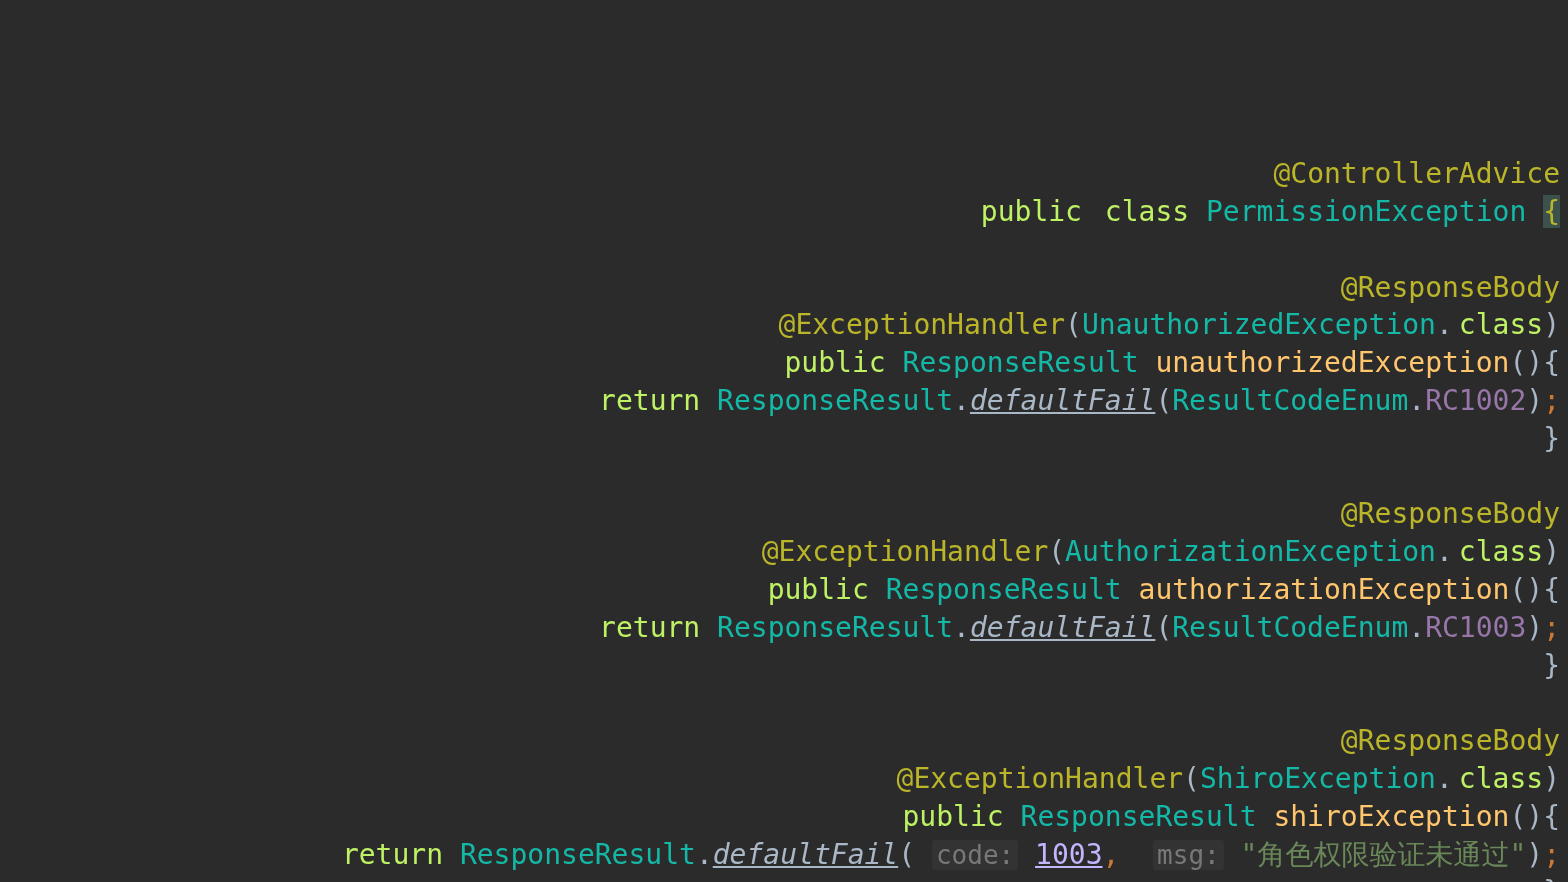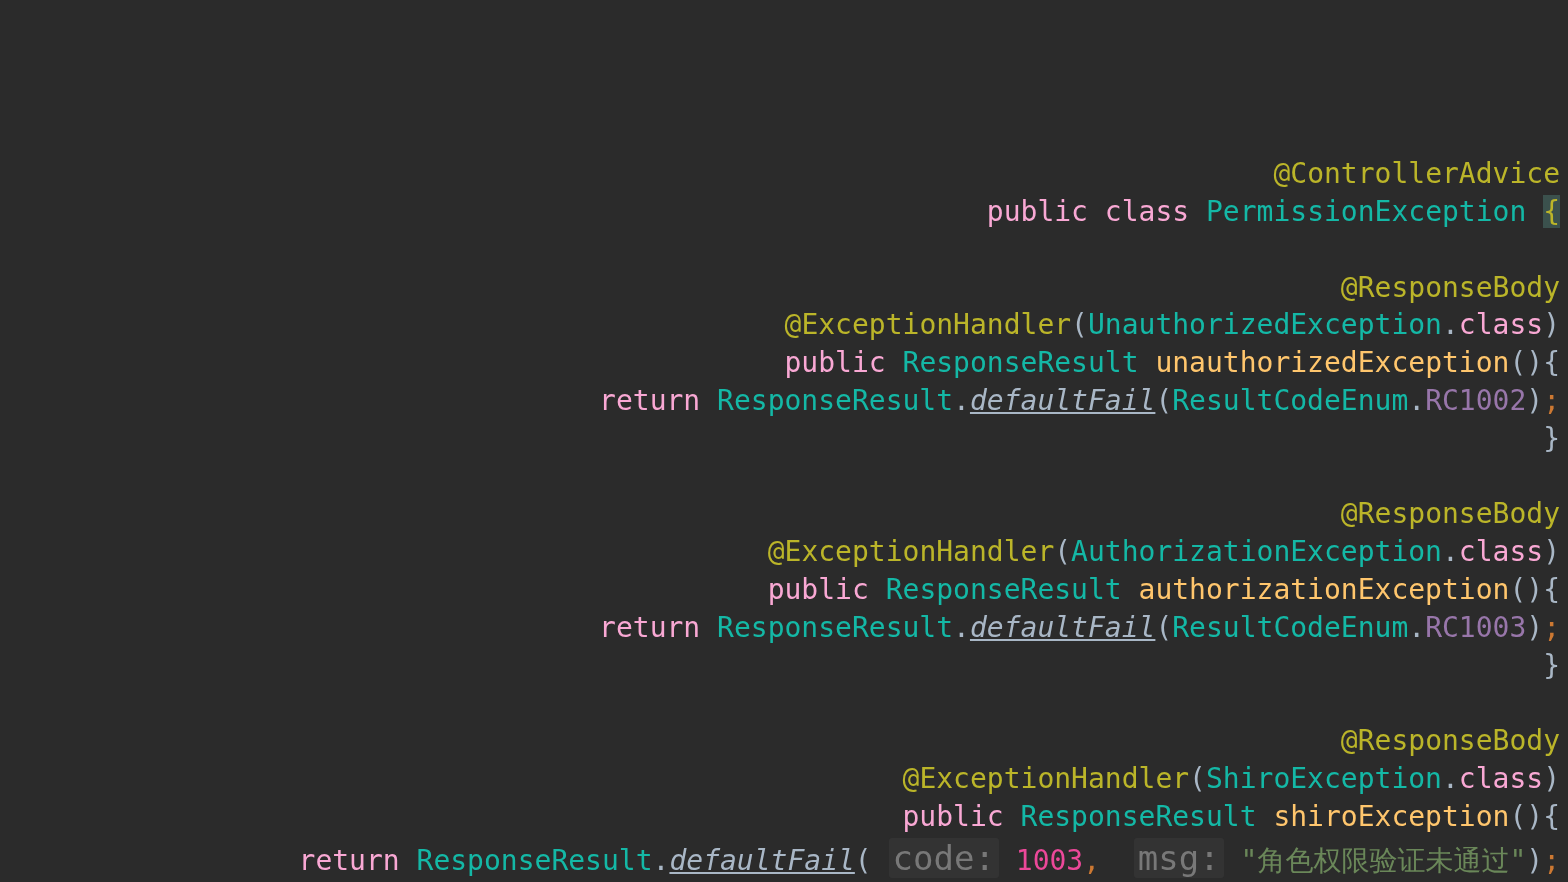--- a/index.html
+++ b/index.html
@@ -11,43 +11,43 @@
       background-color: #2b2b2b;
       font-family: 'Menlo', 'Monaco', 'Consolas', monospace;
       font-size: 28px;
       line-height: 1.35;
       color: #a9b7c6;
       padding: 4px 8px;
       white-space: pre;
       overflow-x: auto;
     }
     .annotation { color: #bbb529; }
-    .keyword { color: #f9a8d4; }
+    .keyword { color: #bef264; margin-left: 6px; }
     .class-name { color: #14b8a6; }
     .method-name { color: #ffc66d; }
     .brace { color: #a9b7c6; }
     .dot { color: #a9b7c6; }
     .italic-method { 
       color: #a9b7c6;
       font-style: italic;
       text-decoration: underline;
     }
     .enum-val {
       color: #9876aa;
     }
     .paren { color: #a9b7c6; }
     .semi { color: #cc7832; }
     .hint-label {
       color: #787878;
       background-color: #333333;
       border-radius: 3px;
       padding: 0 4px;
-      font-size: 34px;
+      font-size: 26px;
     }
-    .number { color: #ec4899; }
+    .number { color: #c4b5fd; text-decoration: underline; }
     .string { color: #6a8759; }
     .code-line {
       min-height: 1.35em;
       text-align: right;
     }
     .brace-yellow-bg {
       background-color: #3b514d;
       color: #bbb529;
     }
   </style>

